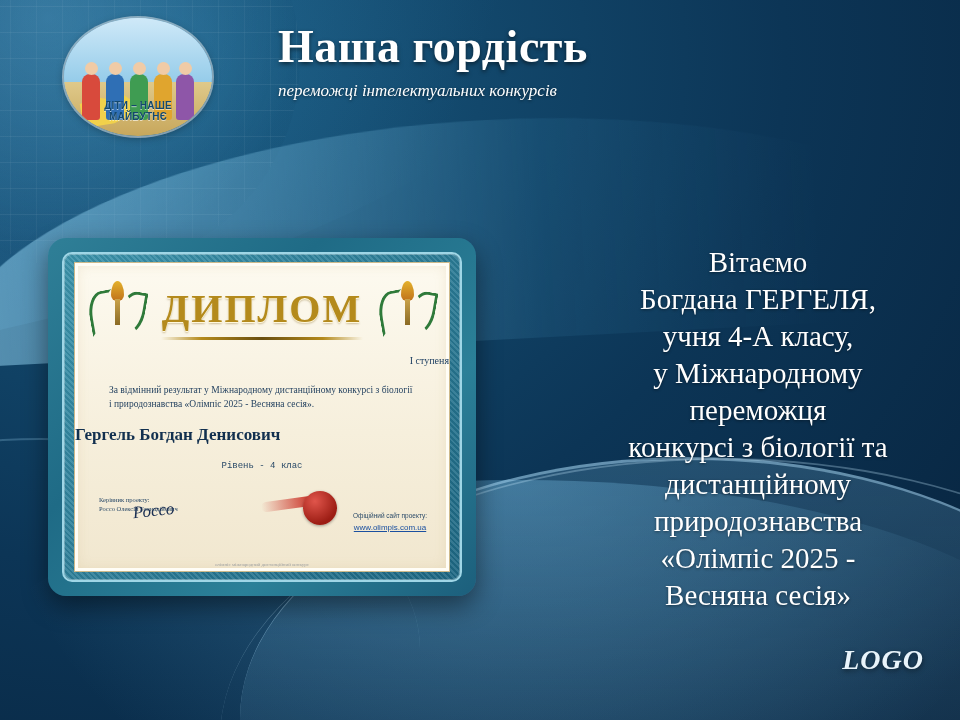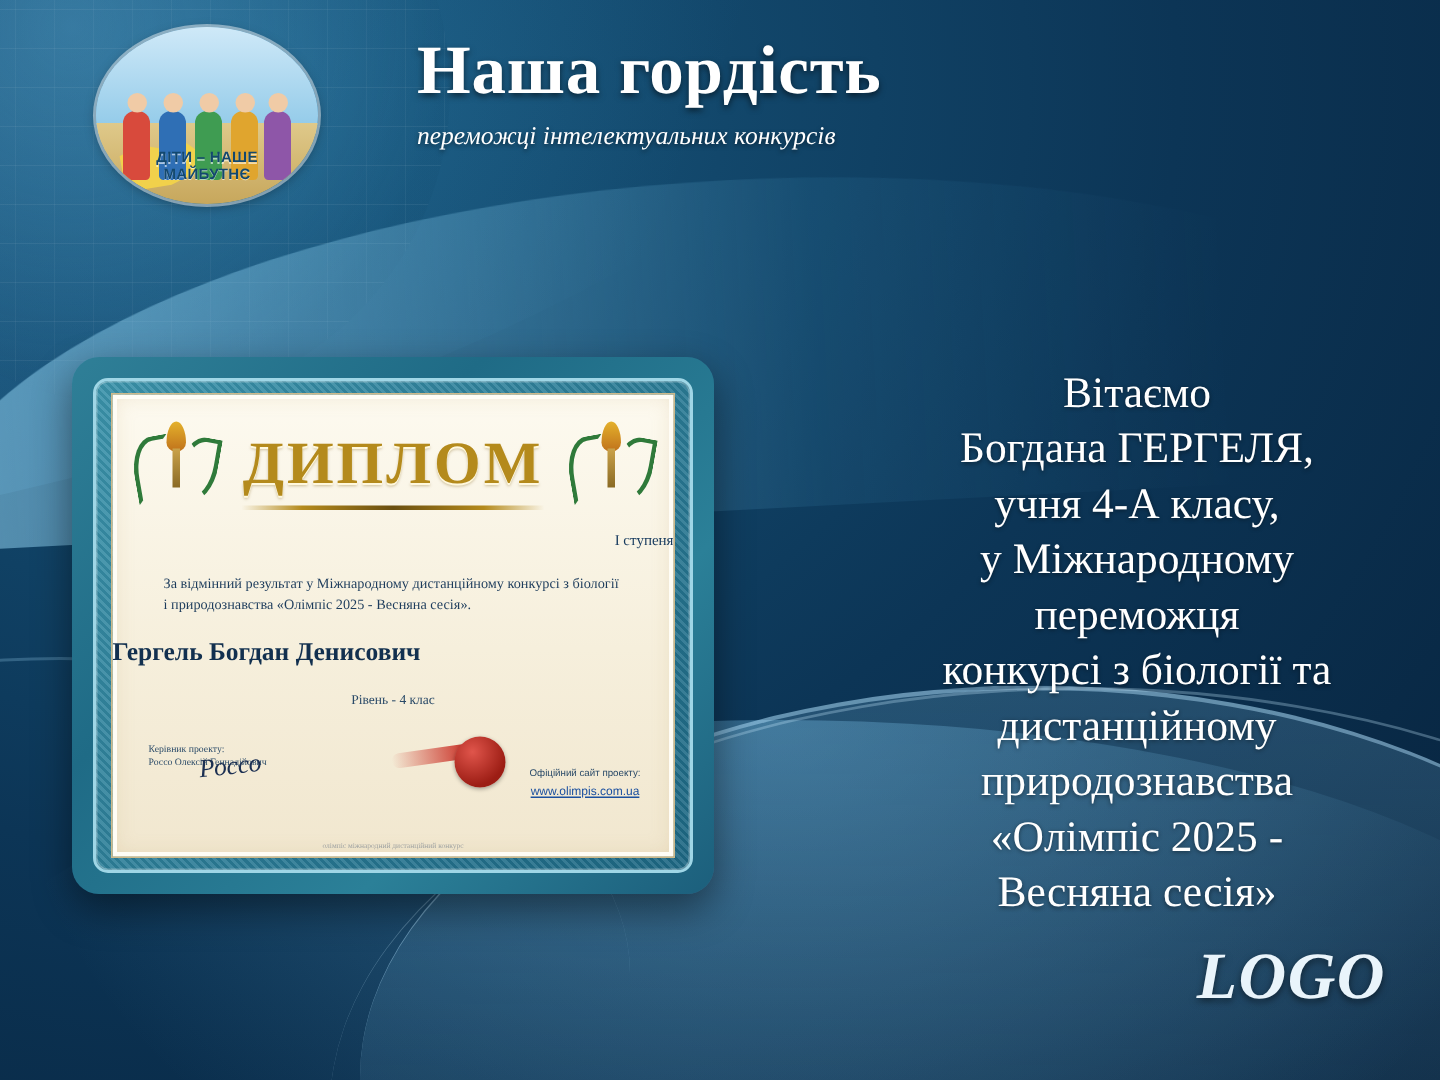--- a/index.html
+++ b/index.html
@@ -290,21 +290,21 @@
     font-family: "Liberation Serif", serif;
     font-size: 17px;
     font-weight: bold;
     color: #12304f;
   }
   .dip-level {
     position: absolute;
     left: 0; right: 0;
     top: 198px;
     text-align: center;
-    font-family: Liberation Serif, serif;
+    font-family: Liberation Mono, monospace;
     font-size: 9px;
     color: #2a4a68;
   }
   .dip-foot-left {
     position: absolute;
     left: 24px;
     top: 232px;
     font-family: "Liberation Serif", serif;
     font-size: 6.5px;
     line-height: 9px;
@@ -384,21 +384,21 @@
     color: #ffffff;
     text-shadow: 0 1px 3px rgba(0,0,0,0.45);
   }
   .logo {
     position: absolute;
     right: 36px;
     bottom: 44px;
     font-family: "Liberation Serif", serif;
     font-style: italic;
     font-weight: bold;
-    font-size: 44px;
+    font-size: 28px;
     color: #e9f4fb;
     text-shadow: 0 2px 5px rgba(0,0,0,0.5);
     letter-spacing: 1px;
   }
 </style>
 </head>
 <body>
 
 <div id="slide">
 

